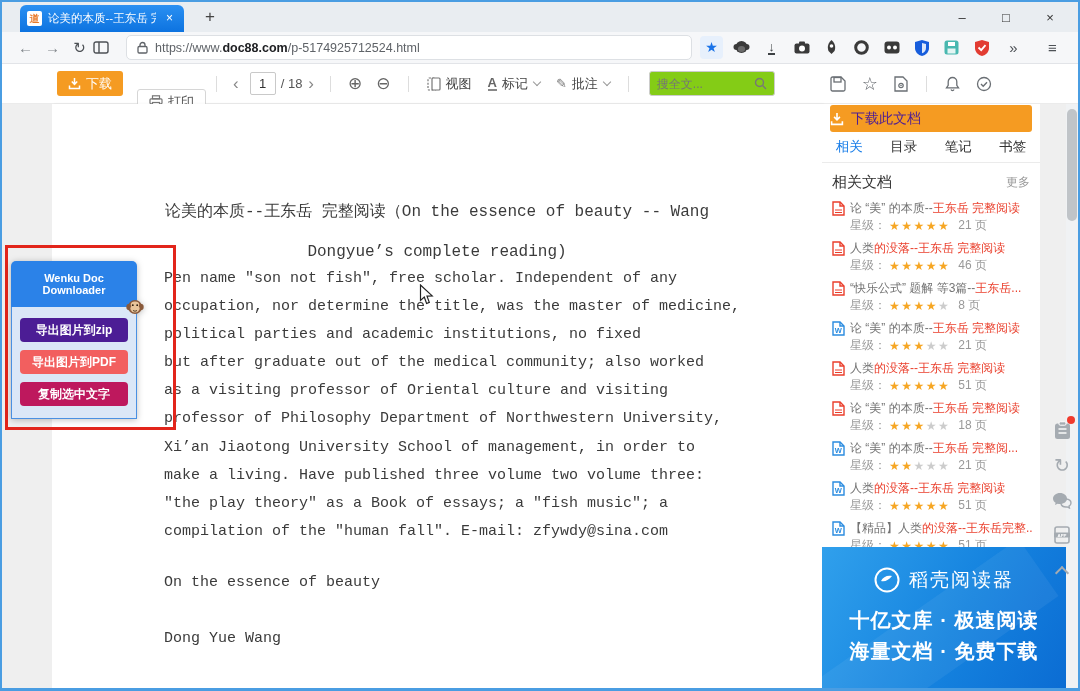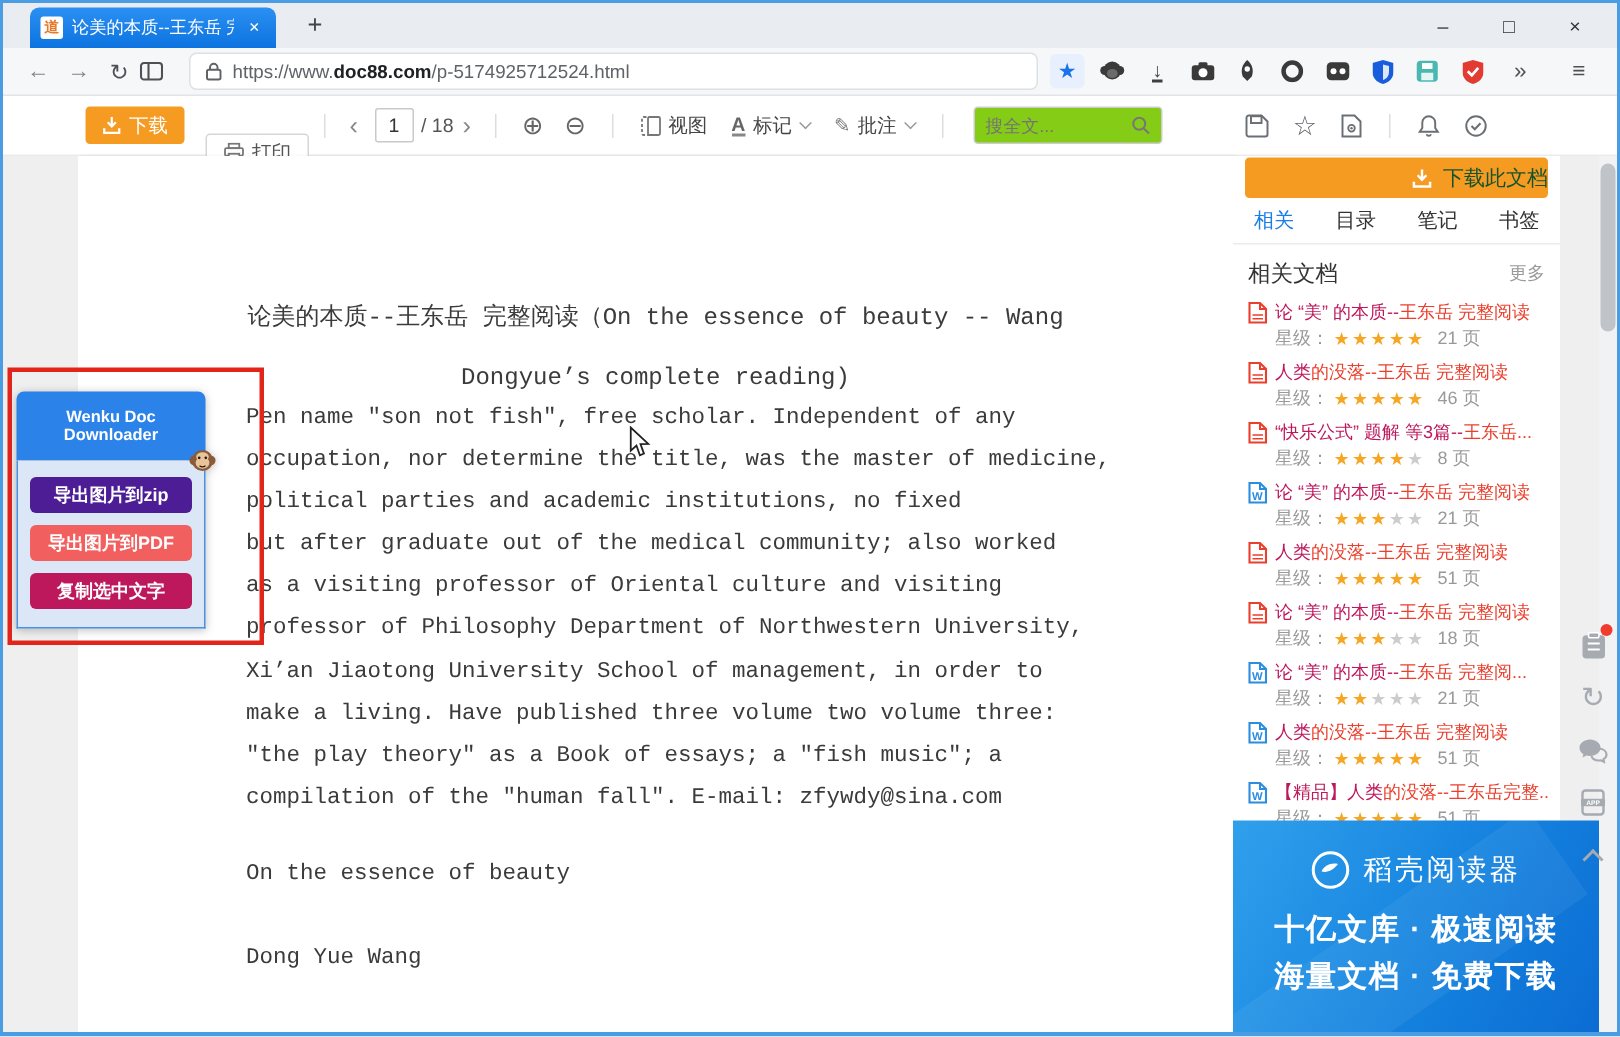--- a/index.html
+++ b/index.html
@@ -66,33 +66,33 @@
   .page { flex:1; background:#fff; position:relative; box-shadow:2px 0 3px rgba(0,0,0,.05);
           font-family:"Liberation Mono","DejaVu Sans Mono",monospace; color:#3b3b3b; overflow:hidden; }
   .doc-title { position:absolute; top:88px; left:16px; right:16px; text-align:center; font-size:16px; line-height:40px; }
   .doc-paragraph { position:absolute; top:166px; left:112px; right:52px; font-size:15px; }
   .doc-line { height:28.1px; white-space:nowrap; }
   .doc-footer-1 { position:absolute; top:470px; left:112px; font-size:15px; }
   .doc-footer-2 { position:absolute; top:526px; left:112px; font-size:15px; }
 
   
   .sidebar { width:218px; background:#fff; flex:none; position:relative; display:flex; flex-direction:column; }
-  .sb-download { margin:1px 8px 0; height:27px; background:#f59b22; border-radius:3px; color:#14532d; font-size:14px;
-                 display:flex; align-items:center; justify-content:flex-end; gap:7px; flex:none; }
+  .sb-download { margin:1px 8px 0; height:27px; background:#f59b22; border-radius:3px; color:#4c1d95; font-size:14px;
+                 display:flex; align-items:center; justify-content:flex-start; gap:7px; flex:none; }
   .sb-tabs { height:31px; display:flex; border-bottom:1px solid #ebebeb; flex:none; align-items:center; }
   .sb-tab { flex:1; text-align:center; font-size:13.5px; color:#333; }
   .sb-tab.active { color:#1a7ee8; }
   .sb-sec { display:flex; align-items:center; padding:10px 10px 7px; flex:none; }
   .sb-sec-title { font-size:15px; color:#333; flex:1; }
   .sb-more { font-size:12px; color:#999; }
   .sb-list { padding:0 8px 0 10px; overflow:hidden; }
   .sb-item { margin-bottom:5px; }
   .sb-l1 { display:flex; align-items:center; gap:5px; height:18px; }
   .sb-title { font-size:12px; white-space:nowrap; overflow:hidden; flex:1; }
-  .t-dark { color:#be185d; }
+  .t-dark { color:#737373; }
   .t-red { color:#ea3f2c; }
   .sb-l2 { display:flex; align-items:center; font-size:12px; color:#999; height:17px; padding-left:18px; }
   .stars { font-size:12px; letter-spacing:1.5px; margin:0 3px; }
   .star { color:#f6a623; } .star.empty { color:#ccc; }
   .sb-pages { margin-left:5px; }
   .ficon { flex:none; display:flex; }
 
   .sb-ad { position:absolute; bottom:0; left:0; width:244px; height:141px; text-align:center; color:#fff;
            background:linear-gradient(120deg,#30a0ec 0%, #1583df 55%, #0b6cd3 100%); overflow:hidden; }
   .ad-stripe { position:absolute; width:260px; height:70px; background:rgba(255,255,255,.06);

